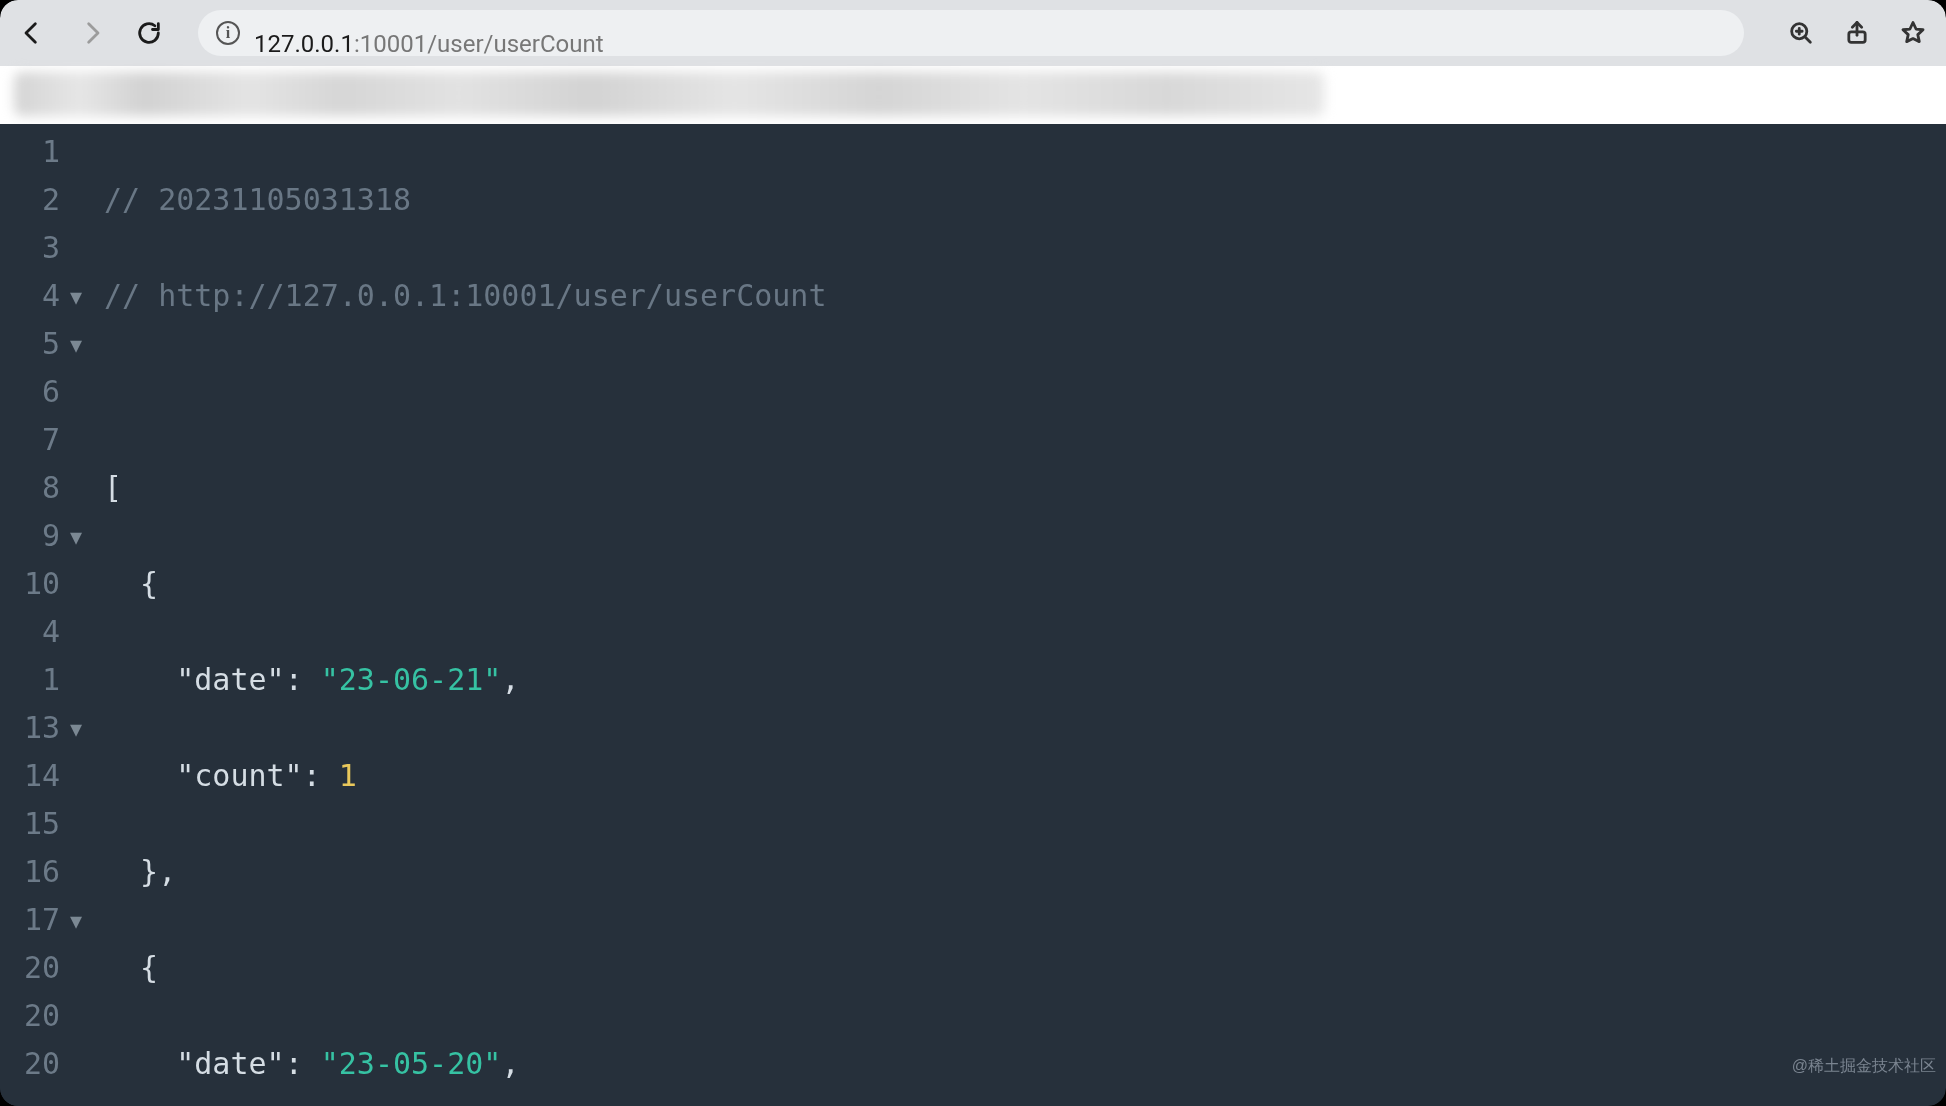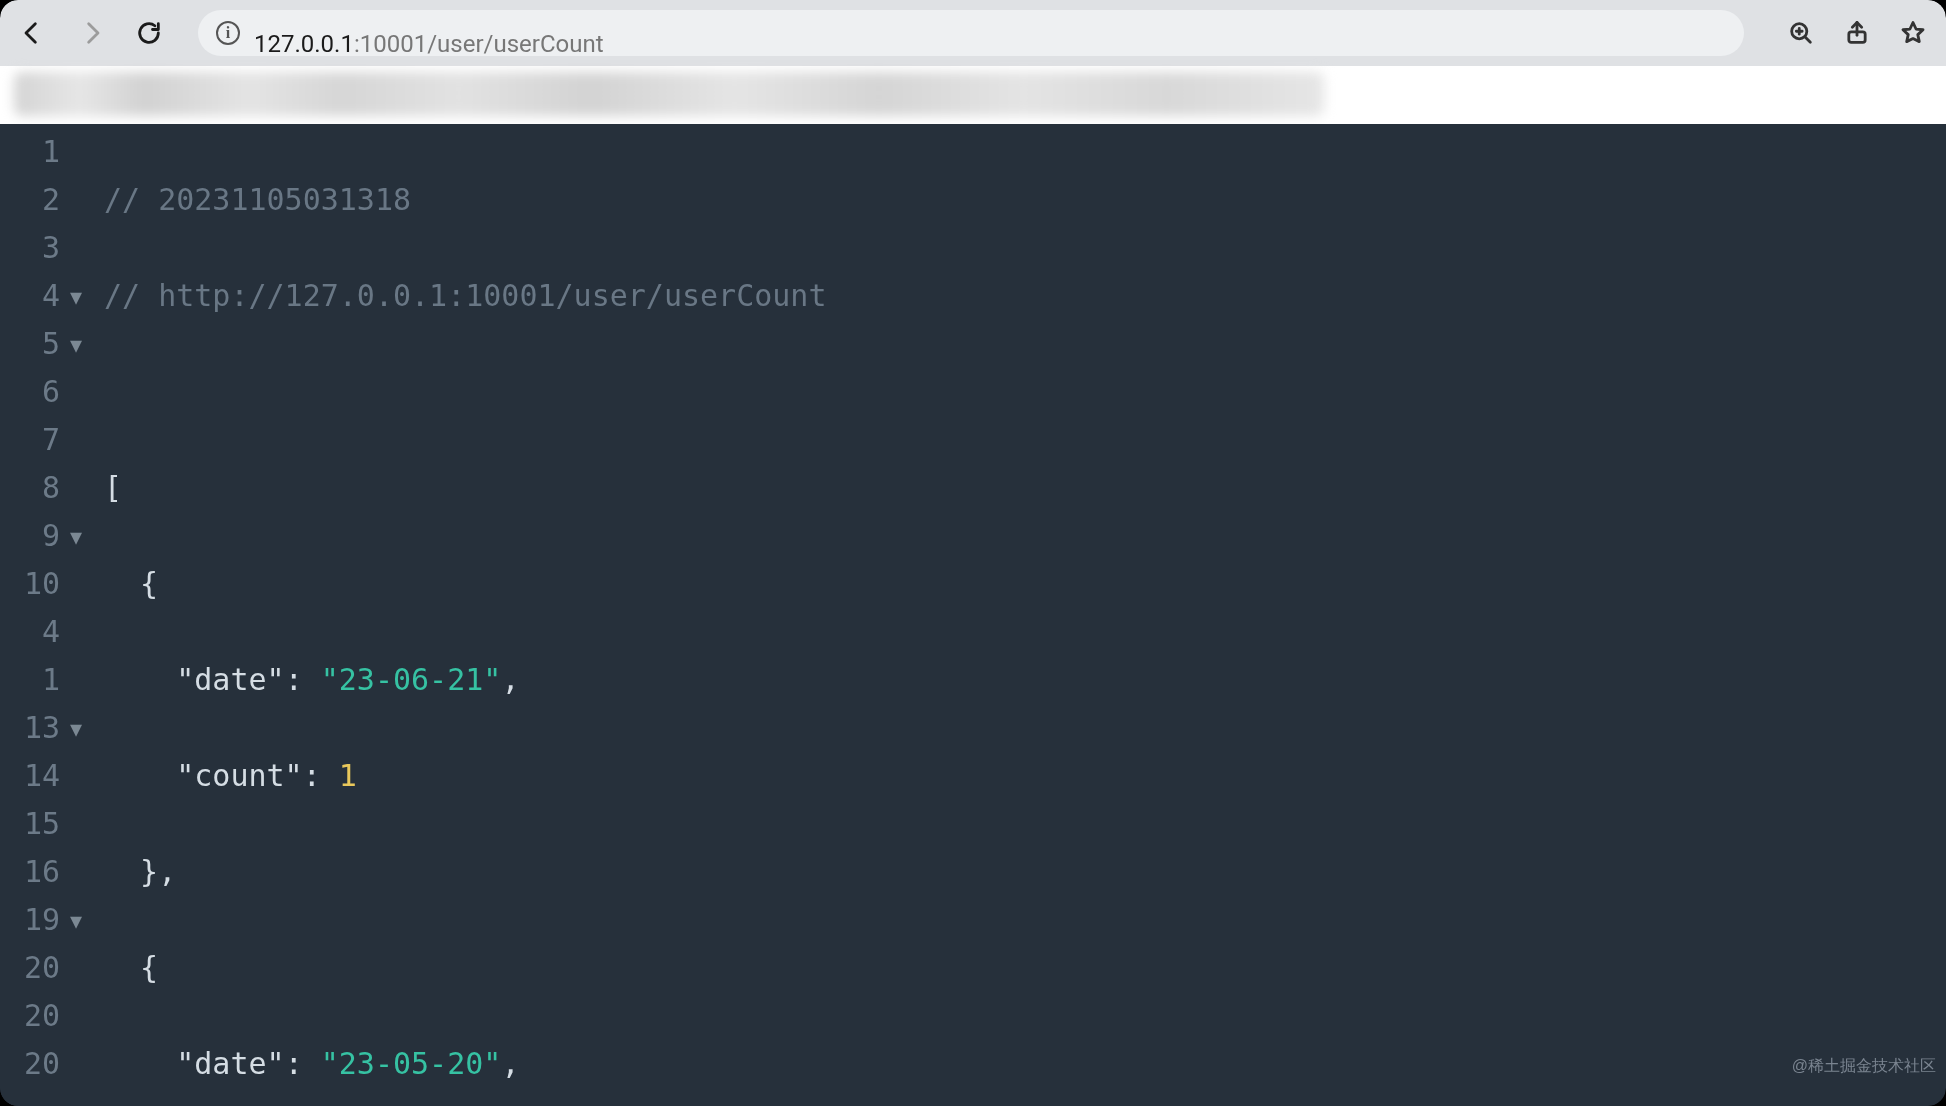--- a/index.html
+++ b/index.html
@@ -174,21 +174,21 @@
     <div class="ln">7</div>
     <div class="ln">8</div>
     <div class="ln">9</div>
     <div class="ln">10</div>
     <div class="ln">4</div>
     <div class="ln">1</div>
     <div class="ln">13</div>
     <div class="ln">14</div>
     <div class="ln">15</div>
     <div class="ln">16</div>
-    <div class="ln">19</div>
+    <div class="ln">17</div>
     <div class="ln">20</div>
     <div class="ln">20</div>
     <div class="ln">20</div>
   </div>
   <div class="foldcol">
     <div class="ln"></div>
     <div class="ln"></div>
     <div class="ln"></div>
     <div class="ln"><span class="tri">▼</span></div>
     <div class="ln"><span class="tri">▼</span></div>

